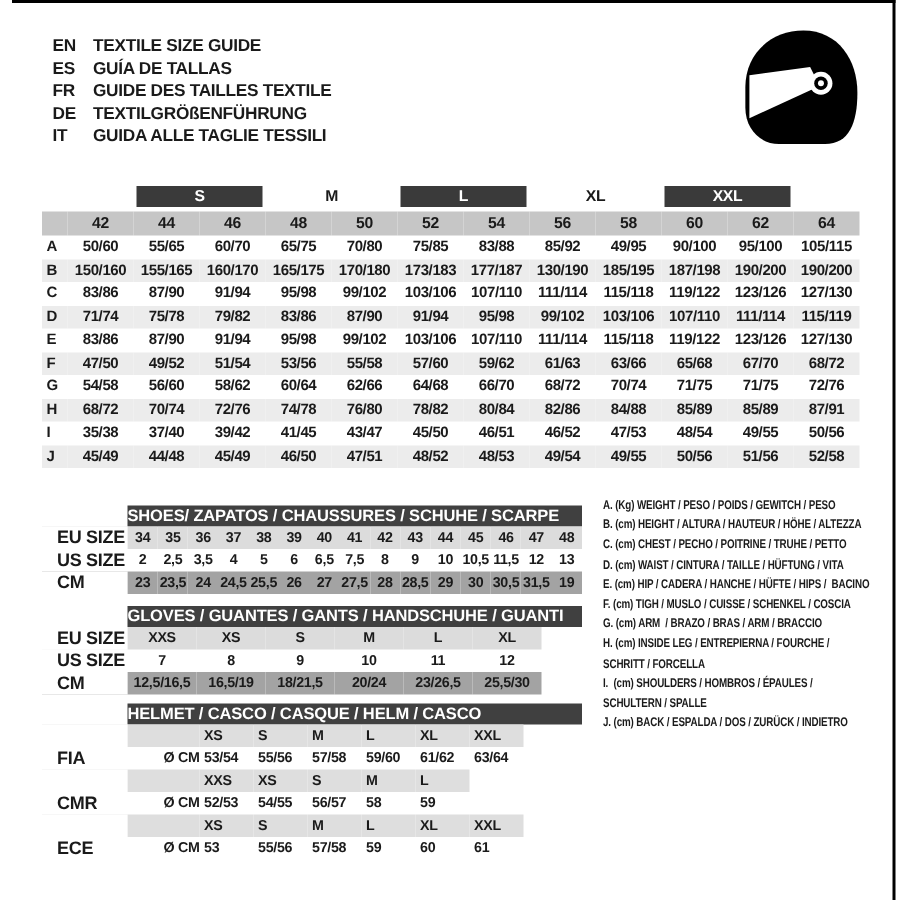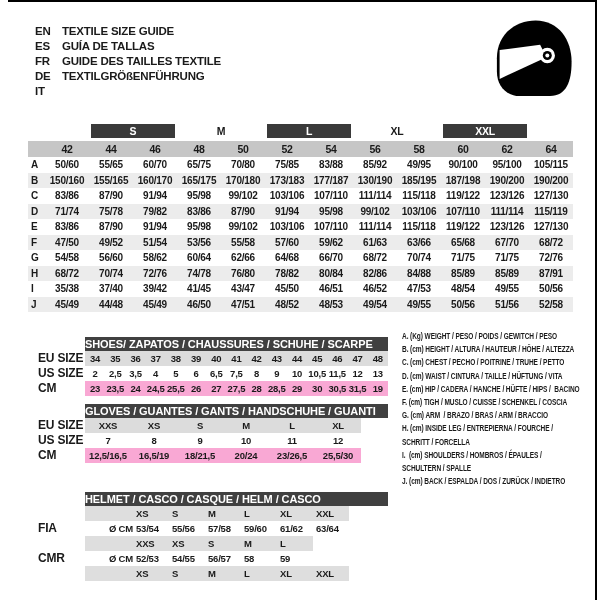--- a/index.html
+++ b/index.html
@@ -34,31 +34,31 @@
   .main td.rowhead{text-align:left;padding-left:3px}
   .c-letter{width:17px}
 
   
   .lower{position:absolute;left:28px;top:337px;width:360px}
   .sub{width:360px}
   .sub td{font-weight:700;font-size:9.5px;letter-spacing:-0.2px;text-align:center;height:15px;line-height:15px}
   .sub .bandrow td{height:14px}
   .band{background:#404040;color:#fff;font-size:11px;font-weight:700;height:14px;line-height:14px;text-align:left;padding-left:0;letter-spacing:-0.1px}
   .sub tr.shade{background:#dcdcdc}
-  .sub tr.shade2{background:#f9a8d4}
+  .sub tr.shade2{background:#a3a3a3}
   .sub tr.shade3{background:#dedede}
   .sub td.rowhead{background:#fff;text-align:left;padding-left:10px;font-size:12px}
   .c-label{width:57px}
   .gloves .c-val{width:46px}
   .helm .c-unit{width:48px}
   .helm .c-val{width:36px}
   .helm td.cell{text-align:left;padding-left:3px}
   .helm td.unit{text-align:right;padding-left:8px}
   .shoes{margin-bottom:8px}
-  .gloves{margin-bottom:29px}
+  .gloves{margin-bottom:6px}
 
   
   .legend{position:absolute;left:402px;top:330px;transform:scaleX(0.78);transform-origin:left top}
   .legend .item{font-weight:700;font-size:8.4px;line-height:13.2px;white-space:pre;letter-spacing:-0.1px}
 </style>
 </head>
 <body>
 
 <div class="frame-top"></div>
 <div class="frame-right"></div>
@@ -75,20 +75,21 @@
   <div class="lang">
     <span class="code">FR</span>
     <span class="title">GUIDE DES TAILLES TEXTILE</span>
   </div>
   <div class="lang">
     <span class="code">DE</span>
     <span class="title">TEXTILGRÖßENFÜHRUNG</span>
   </div>
   <div class="lang">
     <span class="code">IT</span>
+    <span class="title">GUIDA ALLE TAGLIE TESSILI</span>
   </div>
 </div>
 
 <svg class="helmet-icon" viewBox="0 0 100 100" xmlns="http://www.w3.org/2000/svg">
   <path d="M54 6 C80 6 94 28 94 52 C94 74 88 90 70 90 L36 90 C22 90 11 79 11 63 L11 48 C11 22 31 6 54 6 Z" fill="#000"></path>
   <polygon points="14,39 59,33 66,47 14,71" fill="#fff"></polygon>
   <circle cx="67" cy="45" r="8.5" fill="#fff"></circle>
   <circle cx="67" cy="45" r="5" fill="#000"></circle>
   <circle cx="67" cy="45" r="2.2" fill="#fff"></circle>
 </svg>
@@ -498,20 +499,30 @@
         <tr class="shade3">
           <td class="rowhead"></td>
           <td class="unit"></td>
           <td class="cell">XS</td>
           <td class="cell">S</td>
           <td class="cell">M</td>
           <td class="cell">L</td>
           <td class="cell">XL</td>
           <td class="cell">XXL</td>
         </tr>
+        <tr>
+          <td class="rowhead">ECE</td>
+          <td class="unit">Ø CM</td>
+          <td class="cell">53</td>
+          <td class="cell">55/56</td>
+          <td class="cell">57/58</td>
+          <td class="cell">59</td>
+          <td class="cell">60</td>
+          <td class="cell">61</td>
+        </tr>
       </tbody>
   </table>
 
 </div>
 
 <div class="legend" id="legend">
     <div class="item">A. (Kg) WEIGHT / PESO / POIDS / GEWITCH / PESO</div>
     <div class="item">B. (cm) HEIGHT / ALTURA / HAUTEUR / HÖHE / ALTEZZA</div>
     <div class="item">C. (cm) CHEST / PECHO / POITRINE / TRUHE / PETTO</div>
     <div class="item">D. (cm) WAIST / CINTURA / TAILLE / HÜFTUNG / VITA</div>

